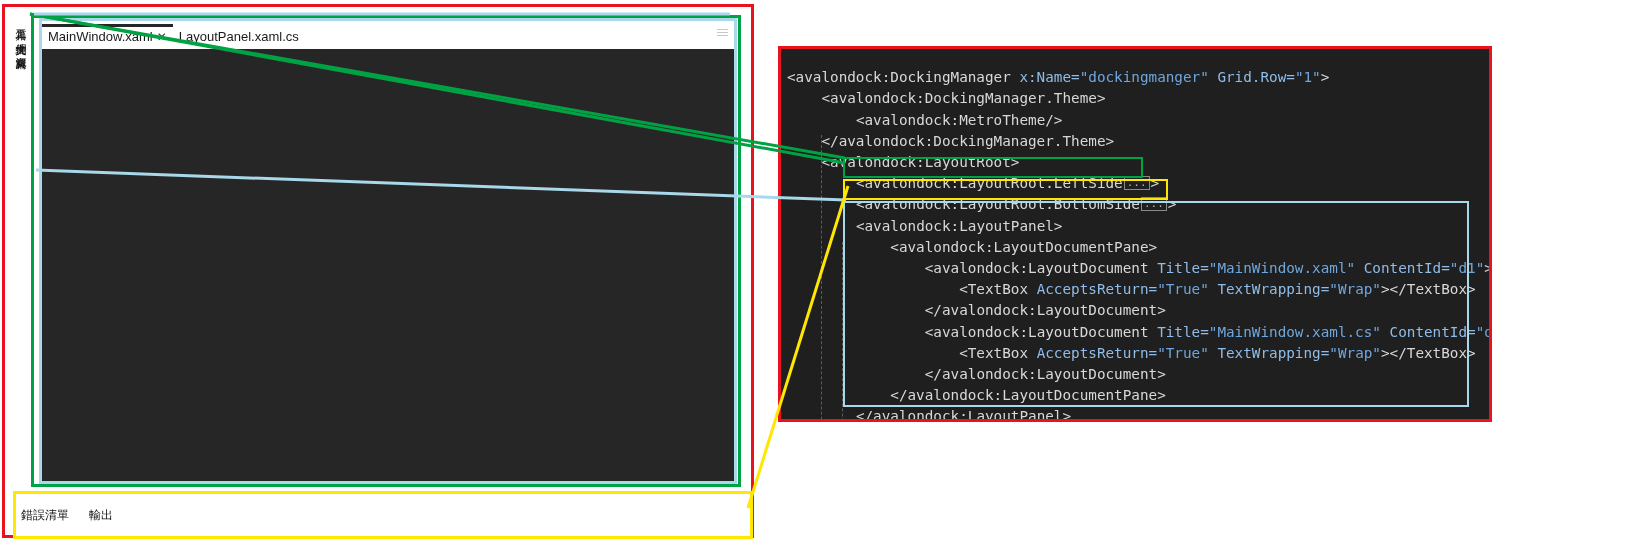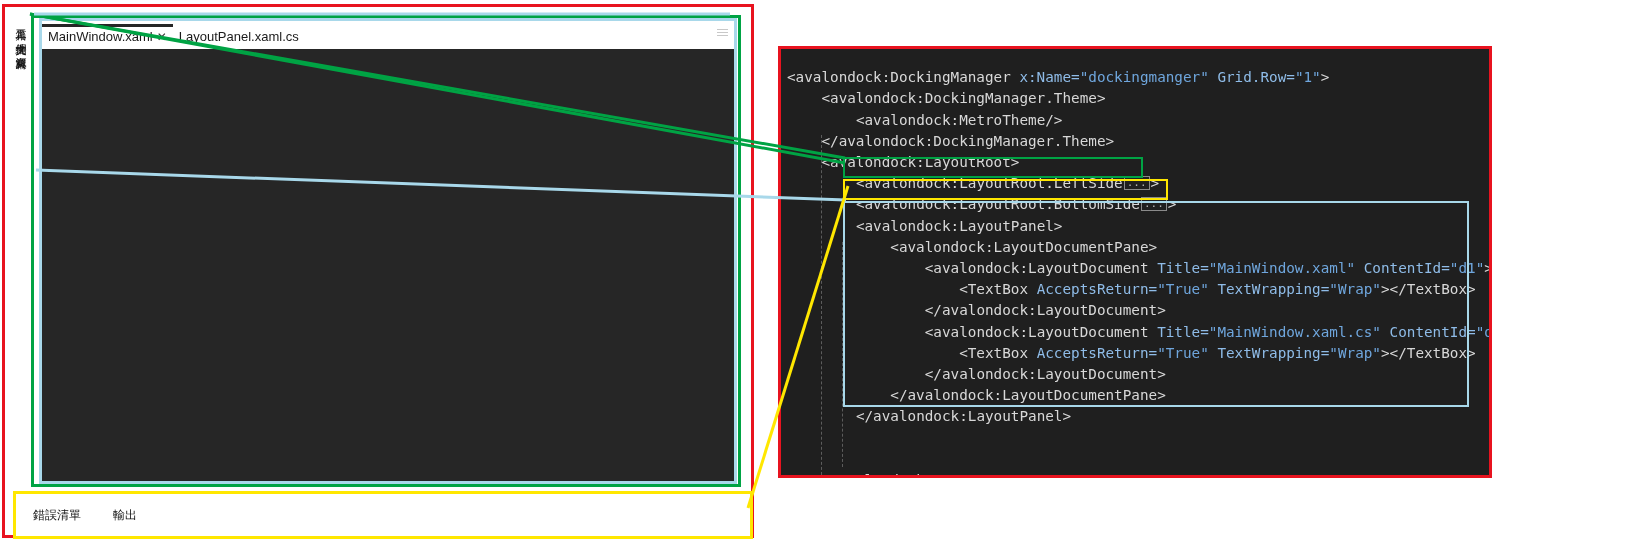--- a/index.html
+++ b/index.html
@@ -64,26 +64,26 @@
   .editor-body{
     position:absolute;left:37px;top:42px;width:692px;height:432px;
     background:#262626;
   }
 
   .bottom-panel{
     position:absolute;left:12px;top:488px;width:732px;height:40px;
     background:#ffffff;display:flex;align-items:center;
   }
   .bottom-panel .bt{
-    font-size:12px;color:#111;margin-left:16px;margin-right:16px;white-space:nowrap;
+    font-size:12px;color:#111;margin-left:4px;margin-right:16px;white-space:nowrap;
   }
 
   
   .code-outer{
-    position:absolute;left:778px;top:46px;width:714px;height:432px;
+    position:absolute;left:778px;top:46px;width:714px;height:376px;
     box-sizing:border-box;border:3px solid #e8131f;
     background:#1f1f1f;overflow:hidden;
   }
   .code{
     position:absolute;left:6px;top:4px;
     font-family:"DejaVu Sans Mono", monospace;
     font-size:14.3px;line-height:21.2px;white-space:pre;
     color:#d8d8d8;
   }
   .code .ln{display:block;height:21.2px;}

